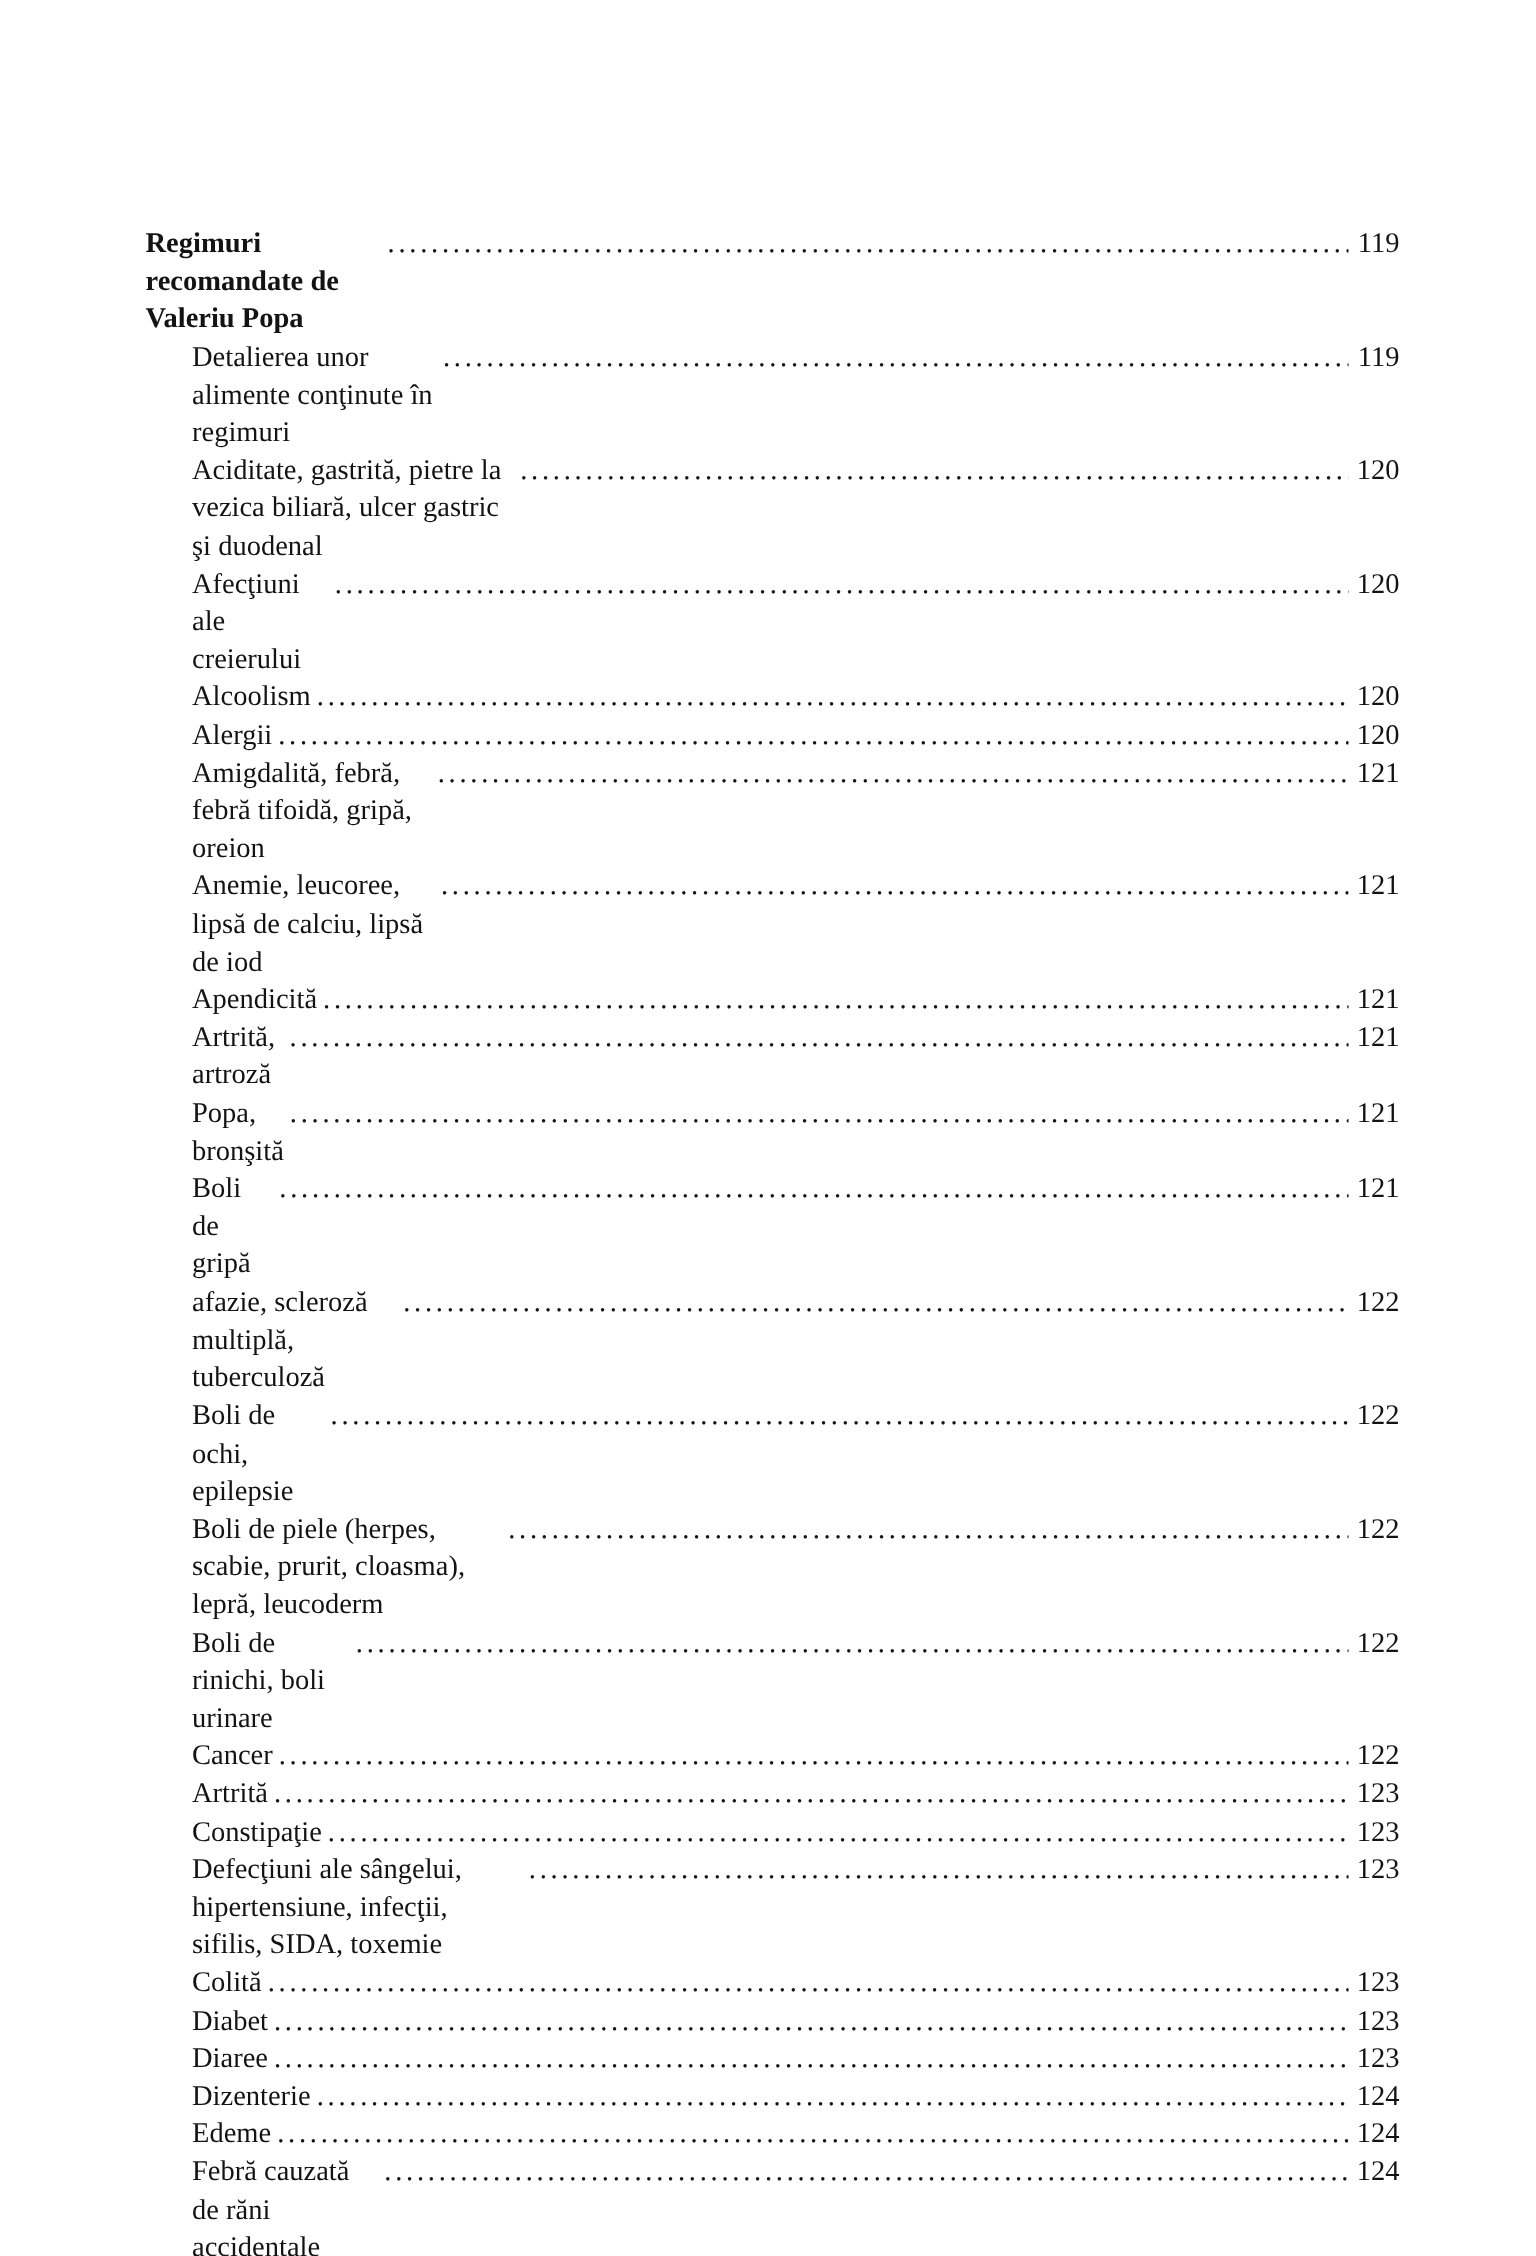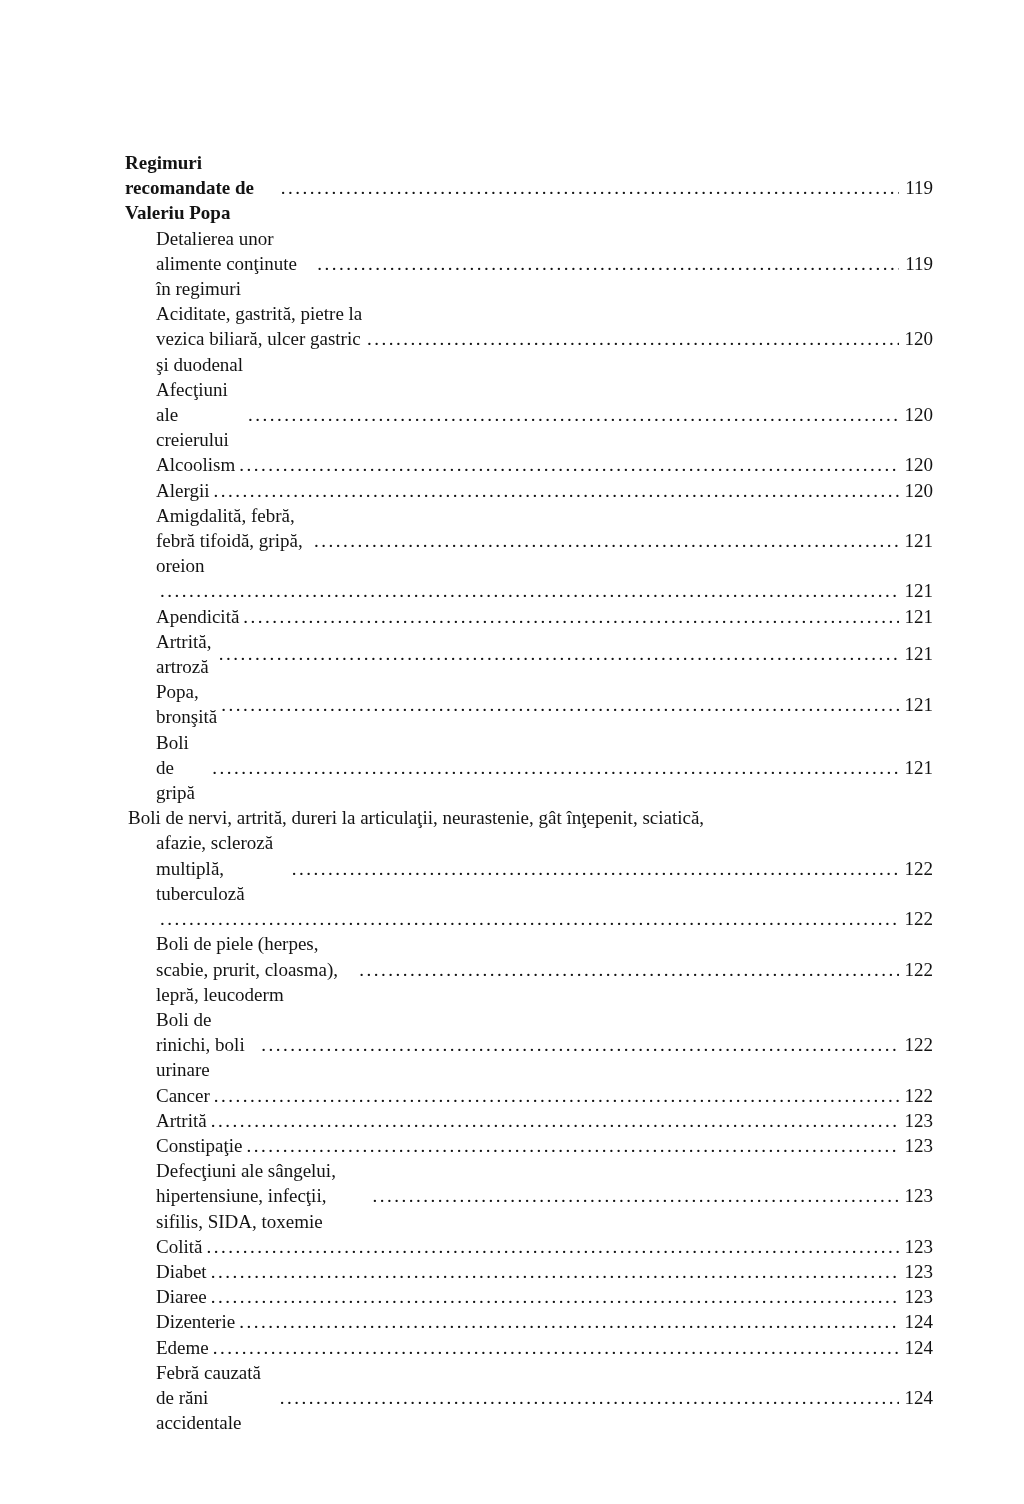--- a/index.html
+++ b/index.html
@@ -23,22 +23,21 @@
   }
   .entry {
     font-size: 19px;
     line-height: 25.2px;
   }
   .entry.bold .text { font-weight: bold; }
   .entry.italic .text { }
   .indent-1 { padding-left: 31px; }
   .row {
     display: flex;
-    align-items: center;
-    margin-left: 28px;
+    align-items: flex-start;
   }
   .text {
     white-space: normal;
   }
   .line1 {
     display: block;
   }
   .dots {
     flex: 1 1 auto;
     overflow: hidden;
@@ -109,20 +108,21 @@
     </div>
     <div class="entry italic indent-1">
       <div class="row">
         <span class="text">Amigdalită, febră, febră tifoidă, gripă, oreion</span>
         <span class="dots"></span>
         <span class="page-num">121</span>
       </div>
     </div>
     <div class="entry italic indent-1">
       <div class="row">
+        <span class="text">Anemie, leucoree, lipsă de calciu, lipsă de iod</span>
         <span class="dots"></span>
         <span class="page-num">121</span>
       </div>
     </div>
     <div class="entry italic indent-1">
       <div class="row">
         <span class="text">Apendicită</span>
         <span class="dots"></span>
         <span class="page-num">121</span>
       </div>
@@ -142,29 +142,29 @@
       </div>
     </div>
     <div class="entry italic indent-1">
       <div class="row">
         <span class="text">Boli de gripă</span>
         <span class="dots"></span>
         <span class="page-num">121</span>
       </div>
     </div>
     <div class="entry italic indent-1">
-      <div class="line1 text">Boli de nervi, artrită, dureri la articulaţii, neurastenie, gât înţepenit, sciatică,</div>
       <div class="row">
         <span class="text">afazie, scleroză multiplă, tuberculoză</span>
         <span class="dots"></span>
         <span class="page-num">122</span>
       </div>
     </div>
     <div class="entry italic indent-1">
       <div class="row">
+        <span class="text">Boli de ochi, epilepsie</span>
         <span class="dots"></span>
         <span class="page-num">122</span>
       </div>
     </div>
     <div class="entry italic indent-1">
       <div class="row">
         <span class="text">Boli de piele (herpes, scabie, prurit, cloasma), lepră, leucoderm</span>
         <span class="dots"></span>
         <span class="page-num">122</span>
       </div>

